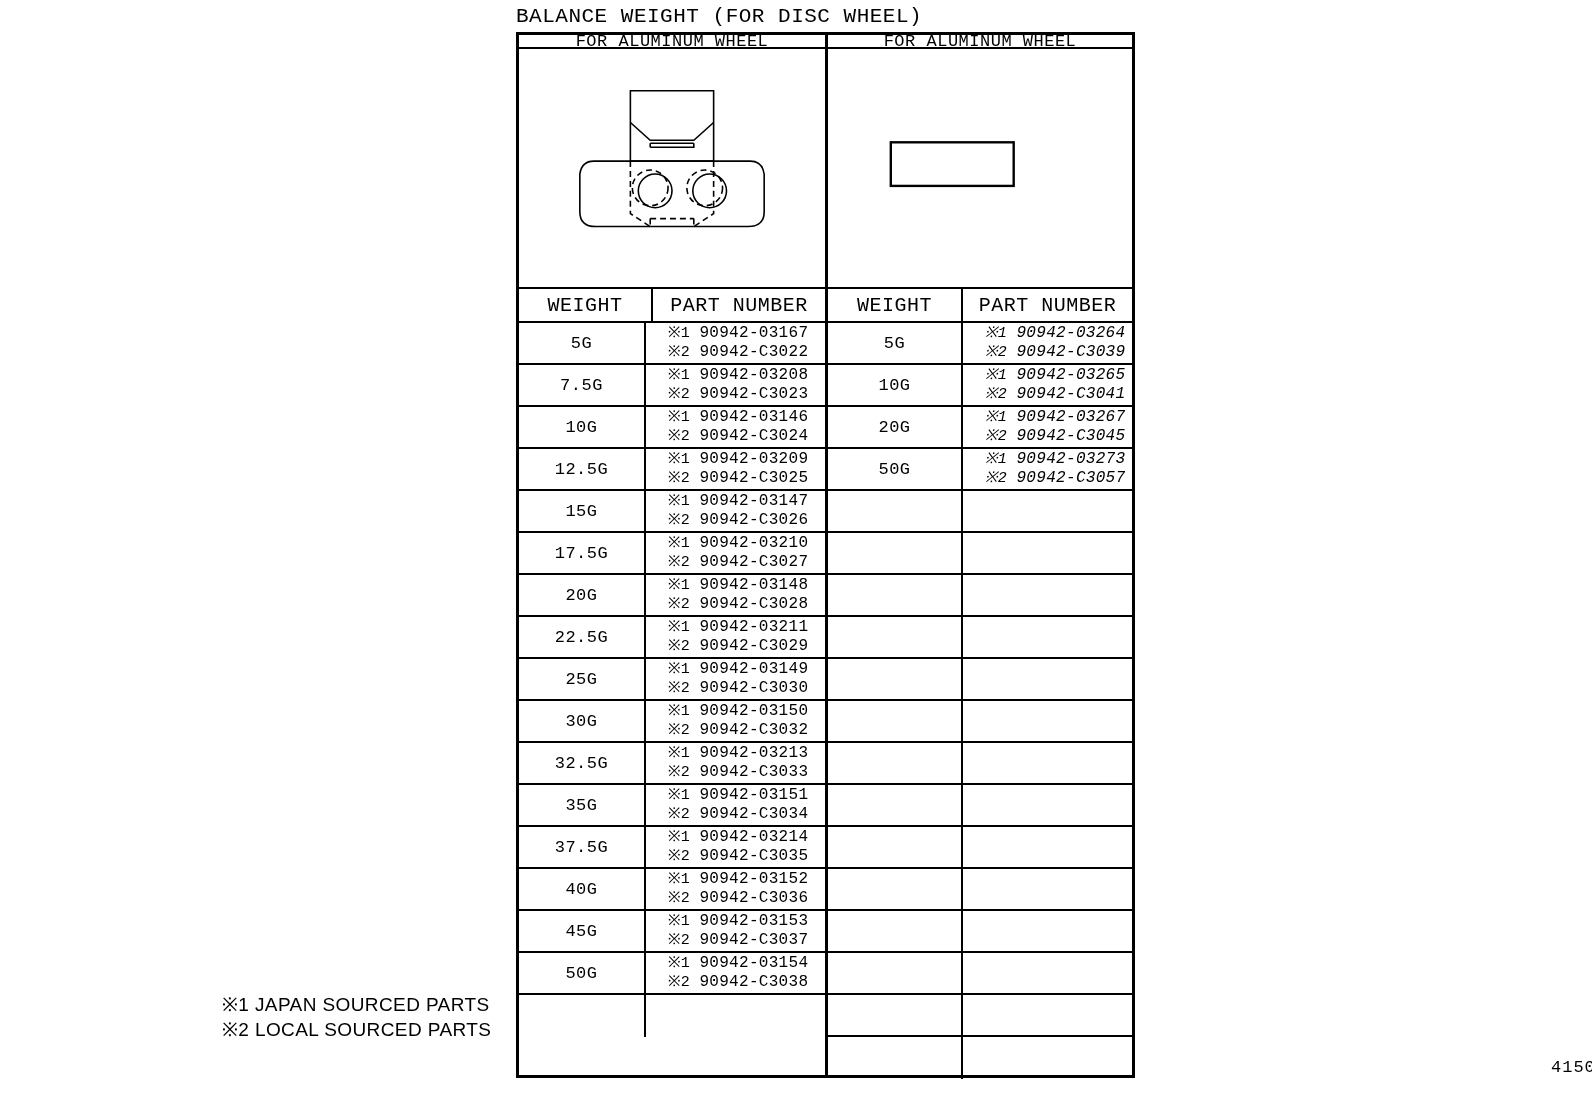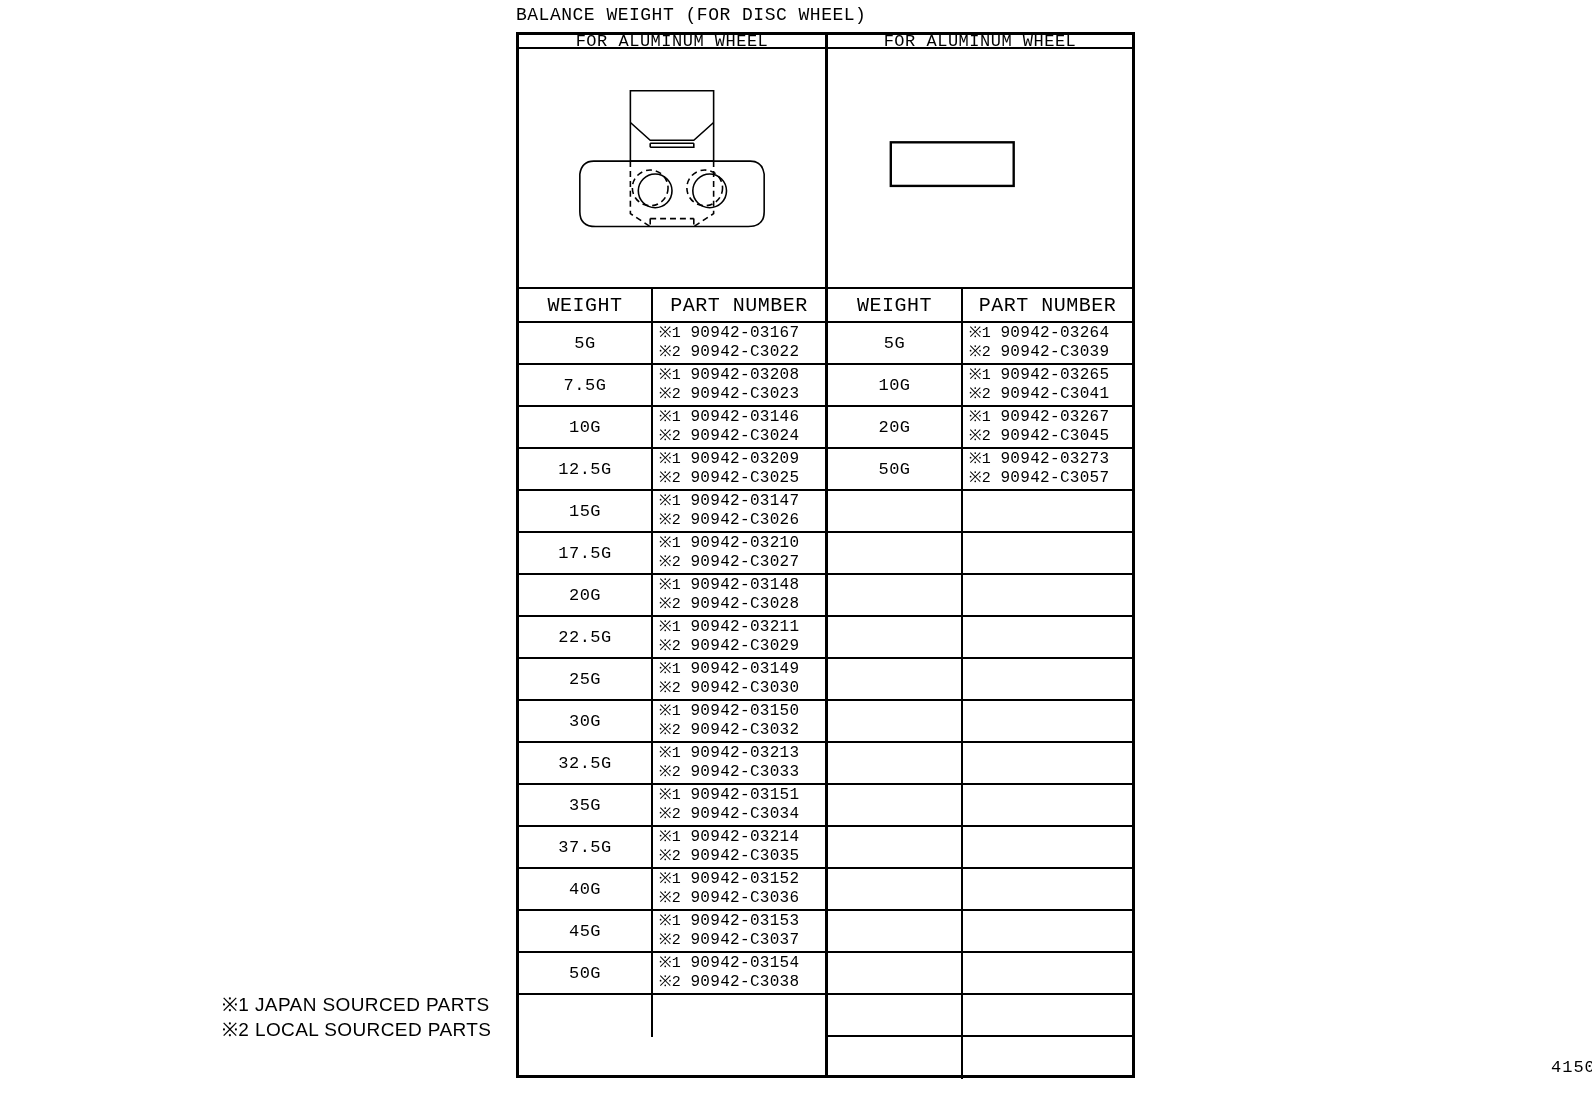--- a/index.html
+++ b/index.html
@@ -14,21 +14,21 @@
     font-family: "Liberation Mono", "DejaVu Sans Mono", monospace;
     color: #000000;
     overflow: hidden;
   }
 
   
   #diagram-title {
     position: absolute;
     left: 516px;
     top: 5px;
-    font-size: 18px;
+    font-size: 21px;
     letter-spacing: 0.5px;
     white-space: nowrap;
   }
 
   
   #parts-table {
     position: absolute;
     left: 516px;
     top: 32px;
     width: 619px;
@@ -110,20 +110,21 @@
   .rows {
     position: absolute;
     left: 0; top: 288px;
     width: 100%;
   }
   .row {
     display: flex;
     height: 42px;
     border-bottom: 2px solid #000;
     box-sizing: border-box;
+    gap: 16px;
   }
   .row:last-child { border-bottom: none; }
   .row .cell {
     box-sizing: border-box;
     display: flex;
     flex-direction: column;
     justify-content: center;
   }
   .cell-weight {
     align-items: center;
@@ -135,21 +136,21 @@
     align-items: flex-start;
     padding-left: 6px;
     font-size: 16px;
     line-height: 19px;
     letter-spacing: 0.3px;
     white-space: nowrap;
   }
   .half.left  .cell-weight { width: 134px; }
   .half.left  .cell-part   { width: 172px; }
   .half.right .cell-weight { width: 135px; }
-  .half.right .cell-part   { width: 145px; }
+  .half.right .cell-part   { width: 145px; font-style: italic; }
 
   .pn-line { display: block; }
   .mark { font-size: 15px; }
 
   
   #legend {
     position: absolute;
     left: 222px;
     top: 992px;
     font-family: "Liberation Sans", sans-serif;

